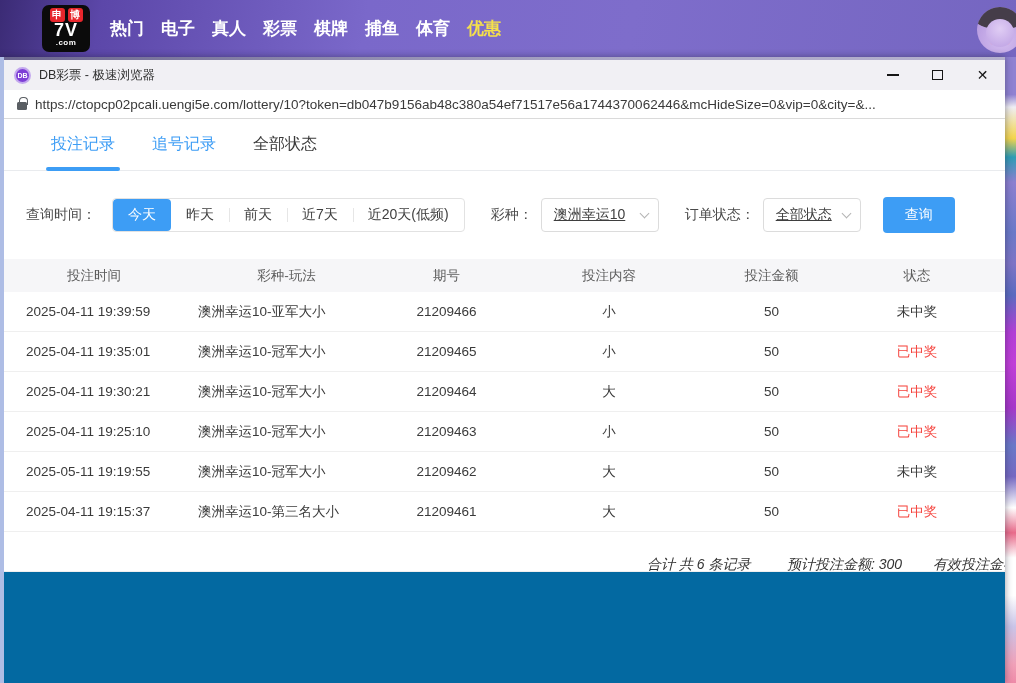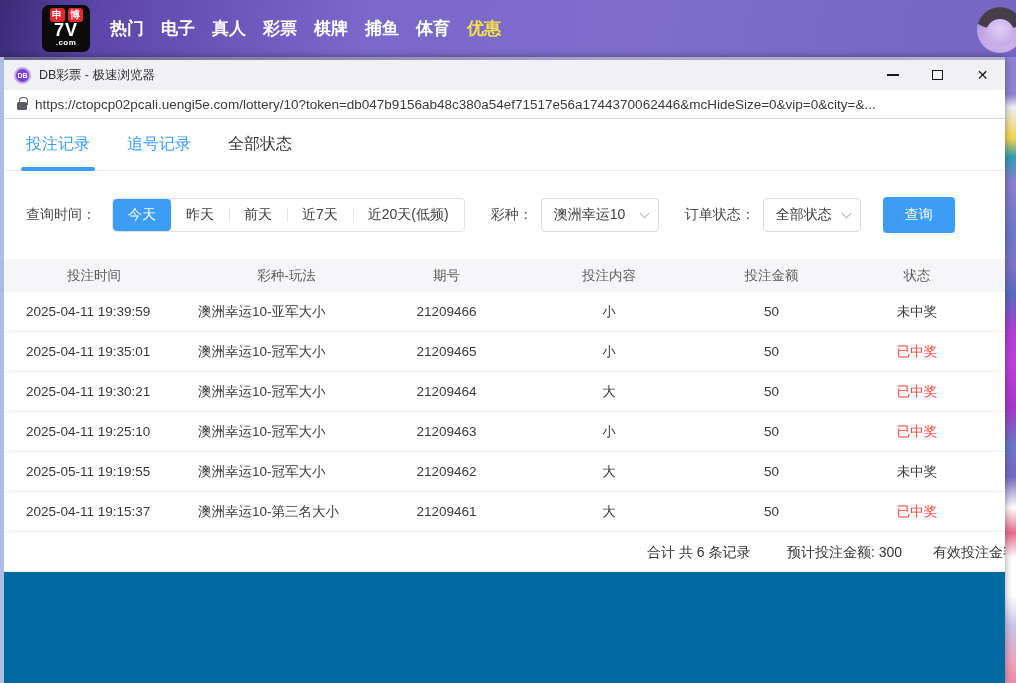--- a/index.html
+++ b/index.html
@@ -43,53 +43,53 @@
   .ic-max { width:11px; height:10px; border:1.6px solid #151515; display:block; }
   .ic-close { font-size:14px; line-height:1; color:#151515; }
 
   .urlbar { height:29px; background:#fff; border-bottom:1px solid #dadada; display:flex; align-items:center; padding-left:13px; overflow:hidden; }
   .lock { position:relative; width:10px; height:8px; background:#5a5e63; border-radius:1.5px; margin-top:4px; flex:none; }
   .lock::before { content:''; position:absolute; top:-5px; left:1.5px; width:7px; height:7px; border:1.6px solid #5a5e63; border-bottom:none; border-radius:4px 4px 0 0; }
   .url-text { margin-left:8px; font-size:13.5px; color:#3a3a3a; white-space:nowrap; }
 
   
   .content { position:relative; background:#fff; }
-  .tabs { display:flex; align-items:stretch; height:52px; padding-left:22px; gap:37px; border-bottom:1px solid #e9ebee; }
+  .tabs { display:flex; align-items:stretch; height:52px; padding-left:47px; gap:37px; border-bottom:1px solid #e9ebee; }
   .tab { display:flex; align-items:center; font-size:16px; color:#3d9df5; position:relative; cursor:pointer; }
   .tab.active::after { content:''; position:absolute; left:-5px; right:-5px; bottom:-1px; height:4px; background:#3d9df5; border-radius:3px; }
   .tab.plain { color:#3a3a3a; }
 
   .filter-row { display:flex; align-items:center; margin-top:26px; padding-left:22px; font-size:14px; color:#4a4a4a; }
   .seg-group { display:flex; align-items:stretch; height:34px; border:1px solid #e2e2e2; border-radius:4px; background:#fff; margin-left:16px; overflow:hidden; }
   .seg { display:flex; align-items:center; padding:0 15px; color:#3f3f3f; position:relative; cursor:pointer; }
   .seg + .seg::before { content:''; position:absolute; left:0; top:9px; bottom:9px; width:1px; background:#e6e6e6; }
   .seg.active { background:#3d9df5; color:#fff; border-radius:4px; }
   .seg.active + .seg::before { display:none; }
   .flabel { margin-left:26px; }
   .flabel.first { margin-left:0; }
   .select { display:flex; align-items:center; justify-content:space-between; height:34px; border:1px solid #dcdcdc; border-radius:4px;
-    padding:0 10px 0 12px; margin-left:8px; color:#3f3f3f; cursor:pointer; background:#fff; }
+    padding:0 10px 0 12px; margin-left:8px; color:#3f3f3f; cursor:pointer; background:#fff;text-decoration:underline; }
   .select.lottery { width:118px; }
   .select.status { width:98px; }
   .caret { width:7px; height:7px; border-right:1.6px solid #b4b4b4; border-bottom:1.6px solid #b4b4b4; transform:rotate(45deg); margin:-3px 0 0 8px; flex:none; }
   .search-btn { margin-left:22px; width:72px; height:36px; background:#3d9df5; border:none; border-radius:4px; color:#fff; font-size:14px; cursor:pointer; font-family:inherit; }
 
   .table { margin-top:26px; }
   .thead { display:flex; align-items:center; height:33px; background:#f6f6f8; color:#5c5c5c; font-size:13.5px; }
   .cell { flex:none; }
   .c1 { width:180px; } .c2 { width:205px; } .c3 { width:115px; } .c4 { width:210px; } .c5 { width:115px; } .c6 { flex:1; }
   .thead .cell { text-align:center; }
   .trow { display:flex; align-items:center; height:40px; border-bottom:1px solid #efefef; font-size:13.5px; color:#3a3a3a; }
   .trow .c1 { text-align:left; padding-left:22px; }
   .trow .c2 { text-align:left; padding-left:14px; }
   .trow .c3, .trow .c4, .trow .c5, .trow .c6 { text-align:center; }
   .trow .won { color:#f5433d; }
 
   .summary-row { position:relative; height:40px; border-bottom:1px solid #efefef; font-size:14px; color:#333; }
-  .summary-row span { position:absolute; top:0; line-height:40px; white-space:nowrap; }
+  .summary-row span { position:absolute; top:12px; line-height:40px; white-space:nowrap;font-style:italic; }
   .sum-total { left:643px; }
   .sum-expected { left:783px; }
   .sum-valid { left:929px; }
 </style>
 </head>
 <body>
 
 <div class="screen">
 
   <div class="navbar">

